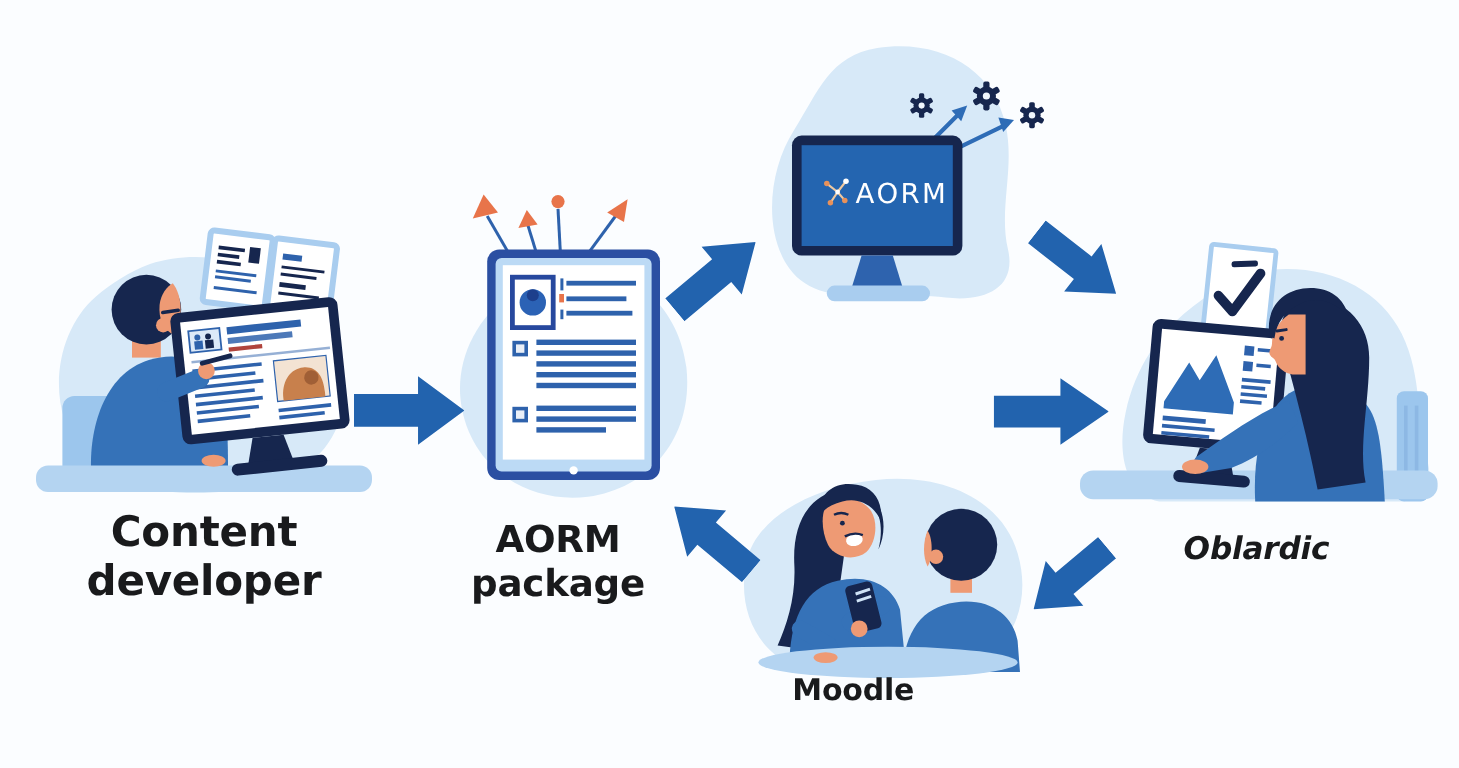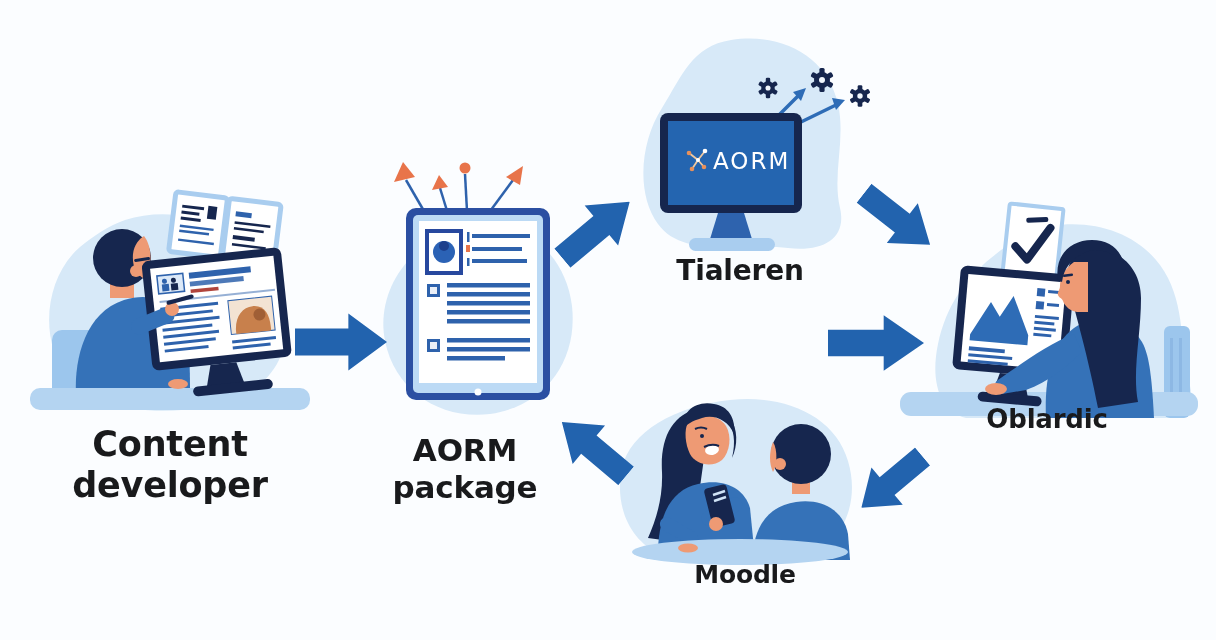--- a/index.html
+++ b/index.html
@@ -10,22 +10,22 @@
   }
   html,body{margin:0;padding:0;}
   body{font-family:"DejaVu Sans","Liberation Sans",sans-serif;background:var(--background,#fbfdff);}
   #canvas{position:relative;width:1216px;height:640px;overflow:hidden;background:var(--background,#fbfdff);}
   .scene{position:absolute;}
   .label{position:absolute;z-index:10;text-align:center;font-weight:bold;
          color:var(--label-text,#191a1c);line-height:1.18;letter-spacing:-.2px;}
   .lbl-dev{left:60px;top:424px;width:220px;font-size:35px;}
   .lbl-scorm{left:358px;top:432px;width:214px;font-size:31px;}
   .lbl-lms{left:640px;top:254px;width:200px;font-size:28px;}
-  .lbl-report{left:928px;top:404px;width:238px;font-size:26px;}
-  .lbl-moodle{left:650px;top:560px;width:190px;font-size:25px;}
+  .lbl-report{left:928px;top:443px;width:238px;font-size:26px;font-style:italic;}
+  .lbl-moodle{left:616px;top:560px;width:190px;font-size:25px;}
   .arrow{position:absolute;background:var(--arrow,#2263ae);
          clip-path:polygon(0% 30%,58% 30%,58% 8%,100% 50%,58% 92%,58% 70%,0% 70%);}
   
   .f-blob{fill:var(--blob,#d7e9f8)} .f-navy{fill:var(--navy,#16264e)}
   .f-screen{fill:var(--screen-blue,#2465b0)} .f-shirt{fill:var(--shirt-blue,#3572b8)}
   .f-lightblue{fill:var(--light-blue,#a9cdef)} .f-line{fill:var(--line-blue,#2e62ac)}
   .f-desk{fill:var(--desk-blue,#b4d4f1)} .f-chair{fill:var(--chair-blue,#9cc6ed)}
   .f-tablet{fill:var(--tablet-blue,#2b4fa2)} .f-skin{fill:var(--skin,#ee9a74)}
   .f-orange{fill:var(--orange,#e8744a)}
   .logo-text{fill:#ffffff;font-family:"DejaVu Sans","Liberation Sans",sans-serif;
@@ -211,21 +211,20 @@
           <circle fill="#ffffff" cx="79" cy="125" r="2.3"></circle>
         <circle fill="#e8915a" cx="66" cy="143" r="2.3"></circle>
           <circle fill="#e8915a" cx="78" cy="141" r="2.3"></circle>
         <circle fill="#ffffff" cx="72" cy="134" r="2"></circle>
       </g>
       <text class="logo-text" x="87" y="143">AORM</text>
       <polygon fill="#2e63ae" points="92,187 118,187 126,213 84,213"></polygon>
       <rect class="f-lightblue" x="63" y="212" width="86" height="13" rx="6.5"></rect>
     </g>
   </svg>
-  <div class="label lbl-lms">Tialeren</div>
 
   <svg class="scene" style="left:896px;top:186px" width="306" height="238" viewBox="0 0 306 238">
     <path class="f-blob" d="M155,40 C205,32 252,52 272,92 C290,128 284,168 294,200 C298,216 290,230 272,232 L70,232 C44,226 34,196 42,158 C50,120 70,92 95,72 C115,56 132,44 155,40 Z"></path>
     <g transform="rotate(6 136 55)">
       <rect x="110" y="20" width="54" height="68" rx="2" fill="#ffffff" stroke="#a9cdef" stroke-width="4"></rect>
       <rect class="f-navy" x="128" y="31" width="22" height="5" rx="2" transform="rotate(-8 139 33)"></rect>
       <path d="M120,62 L133,74 L153,40" stroke="#16264e" stroke-width="8" fill="none" stroke-linecap="round" stroke-linejoin="round"></path>
     </g>
     <g>
       <rect class="f-chair" x="268" y="140" width="26" height="92" rx="6"></rect>

